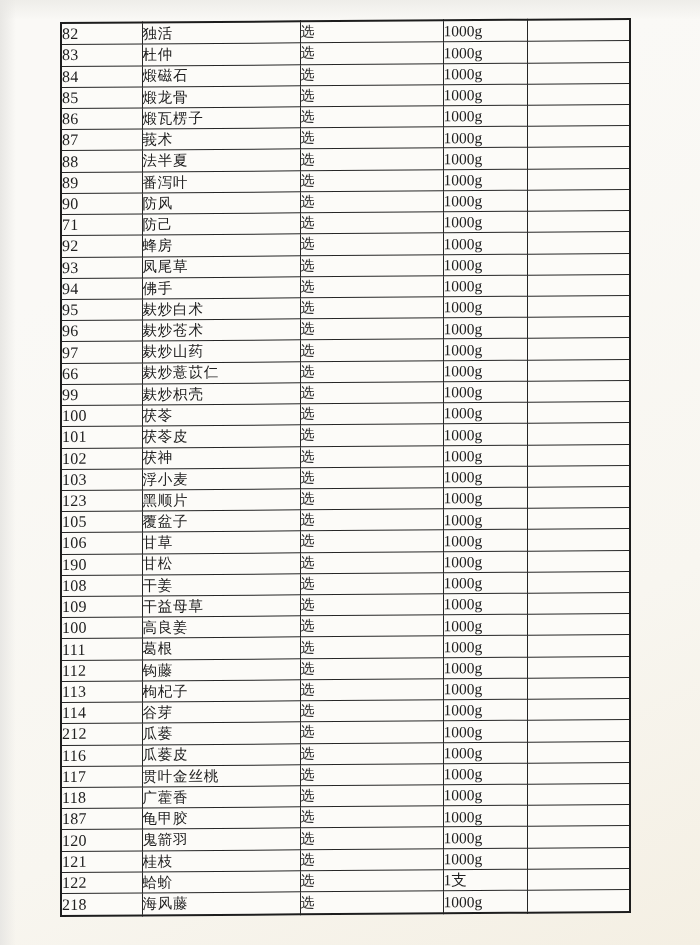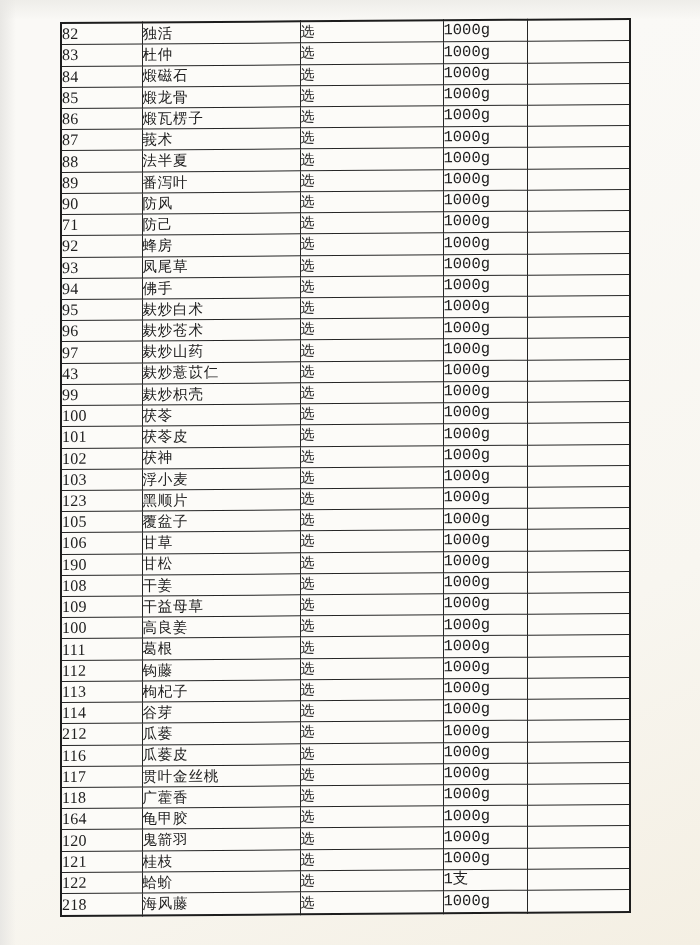--- a/index.html
+++ b/index.html
@@ -45,21 +45,21 @@
     vertical-align: middle;
     padding: 0;
     line-height: 1;
     white-space: nowrap;
     overflow: hidden;
     color: #212121;
   }
   td.c-no    { font-size: 16px; padding-left: 4px; letter-spacing: 0.3px; }
   td.c-name  { font-size: 14.5px; padding-left: 6px; letter-spacing: 0.8px; color: #242424; }
   td.c-grade { font-size: 14px; padding-left: 4px; color: #3c3c3c; }
-  td.c-qty   { font-size: 15.5px; padding-left: 4px; font-family: Liberation Mono, monospace; }
+  td.c-qty   { font-size: 15.5px; padding-left: 4px; }
   td.c-note  { }
 </style>
 </head>
 <body>
 
 <div class="sheet">
   <div class="table-wrap">
     <table class="doc-table">
       <colgroup>
         <col style="width:81px">
@@ -175,21 +175,21 @@
             <td class="c-note"></td>
           </tr>
           <tr>
             <td class="c-no">97</td>
             <td class="c-name">麸炒山药</td>
             <td class="c-grade">选</td>
             <td class="c-qty">1000g</td>
             <td class="c-note"></td>
           </tr>
           <tr>
-            <td class="c-no">43</td>
+            <td class="c-no">66</td>
             <td class="c-name">麸炒薏苡仁</td>
             <td class="c-grade">选</td>
             <td class="c-qty">1000g</td>
             <td class="c-note"></td>
           </tr>
           <tr>
             <td class="c-no">99</td>
             <td class="c-name">麸炒枳壳</td>
             <td class="c-grade">选</td>
             <td class="c-qty">1000g</td>
@@ -322,21 +322,21 @@
             <td class="c-note"></td>
           </tr>
           <tr>
             <td class="c-no">118</td>
             <td class="c-name">广藿香</td>
             <td class="c-grade">选</td>
             <td class="c-qty">1000g</td>
             <td class="c-note"></td>
           </tr>
           <tr>
-            <td class="c-no">164</td>
+            <td class="c-no">187</td>
             <td class="c-name">龟甲胶</td>
             <td class="c-grade">选</td>
             <td class="c-qty">1000g</td>
             <td class="c-note"></td>
           </tr>
           <tr>
             <td class="c-no">120</td>
             <td class="c-name">鬼箭羽</td>
             <td class="c-grade">选</td>
             <td class="c-qty">1000g</td>

